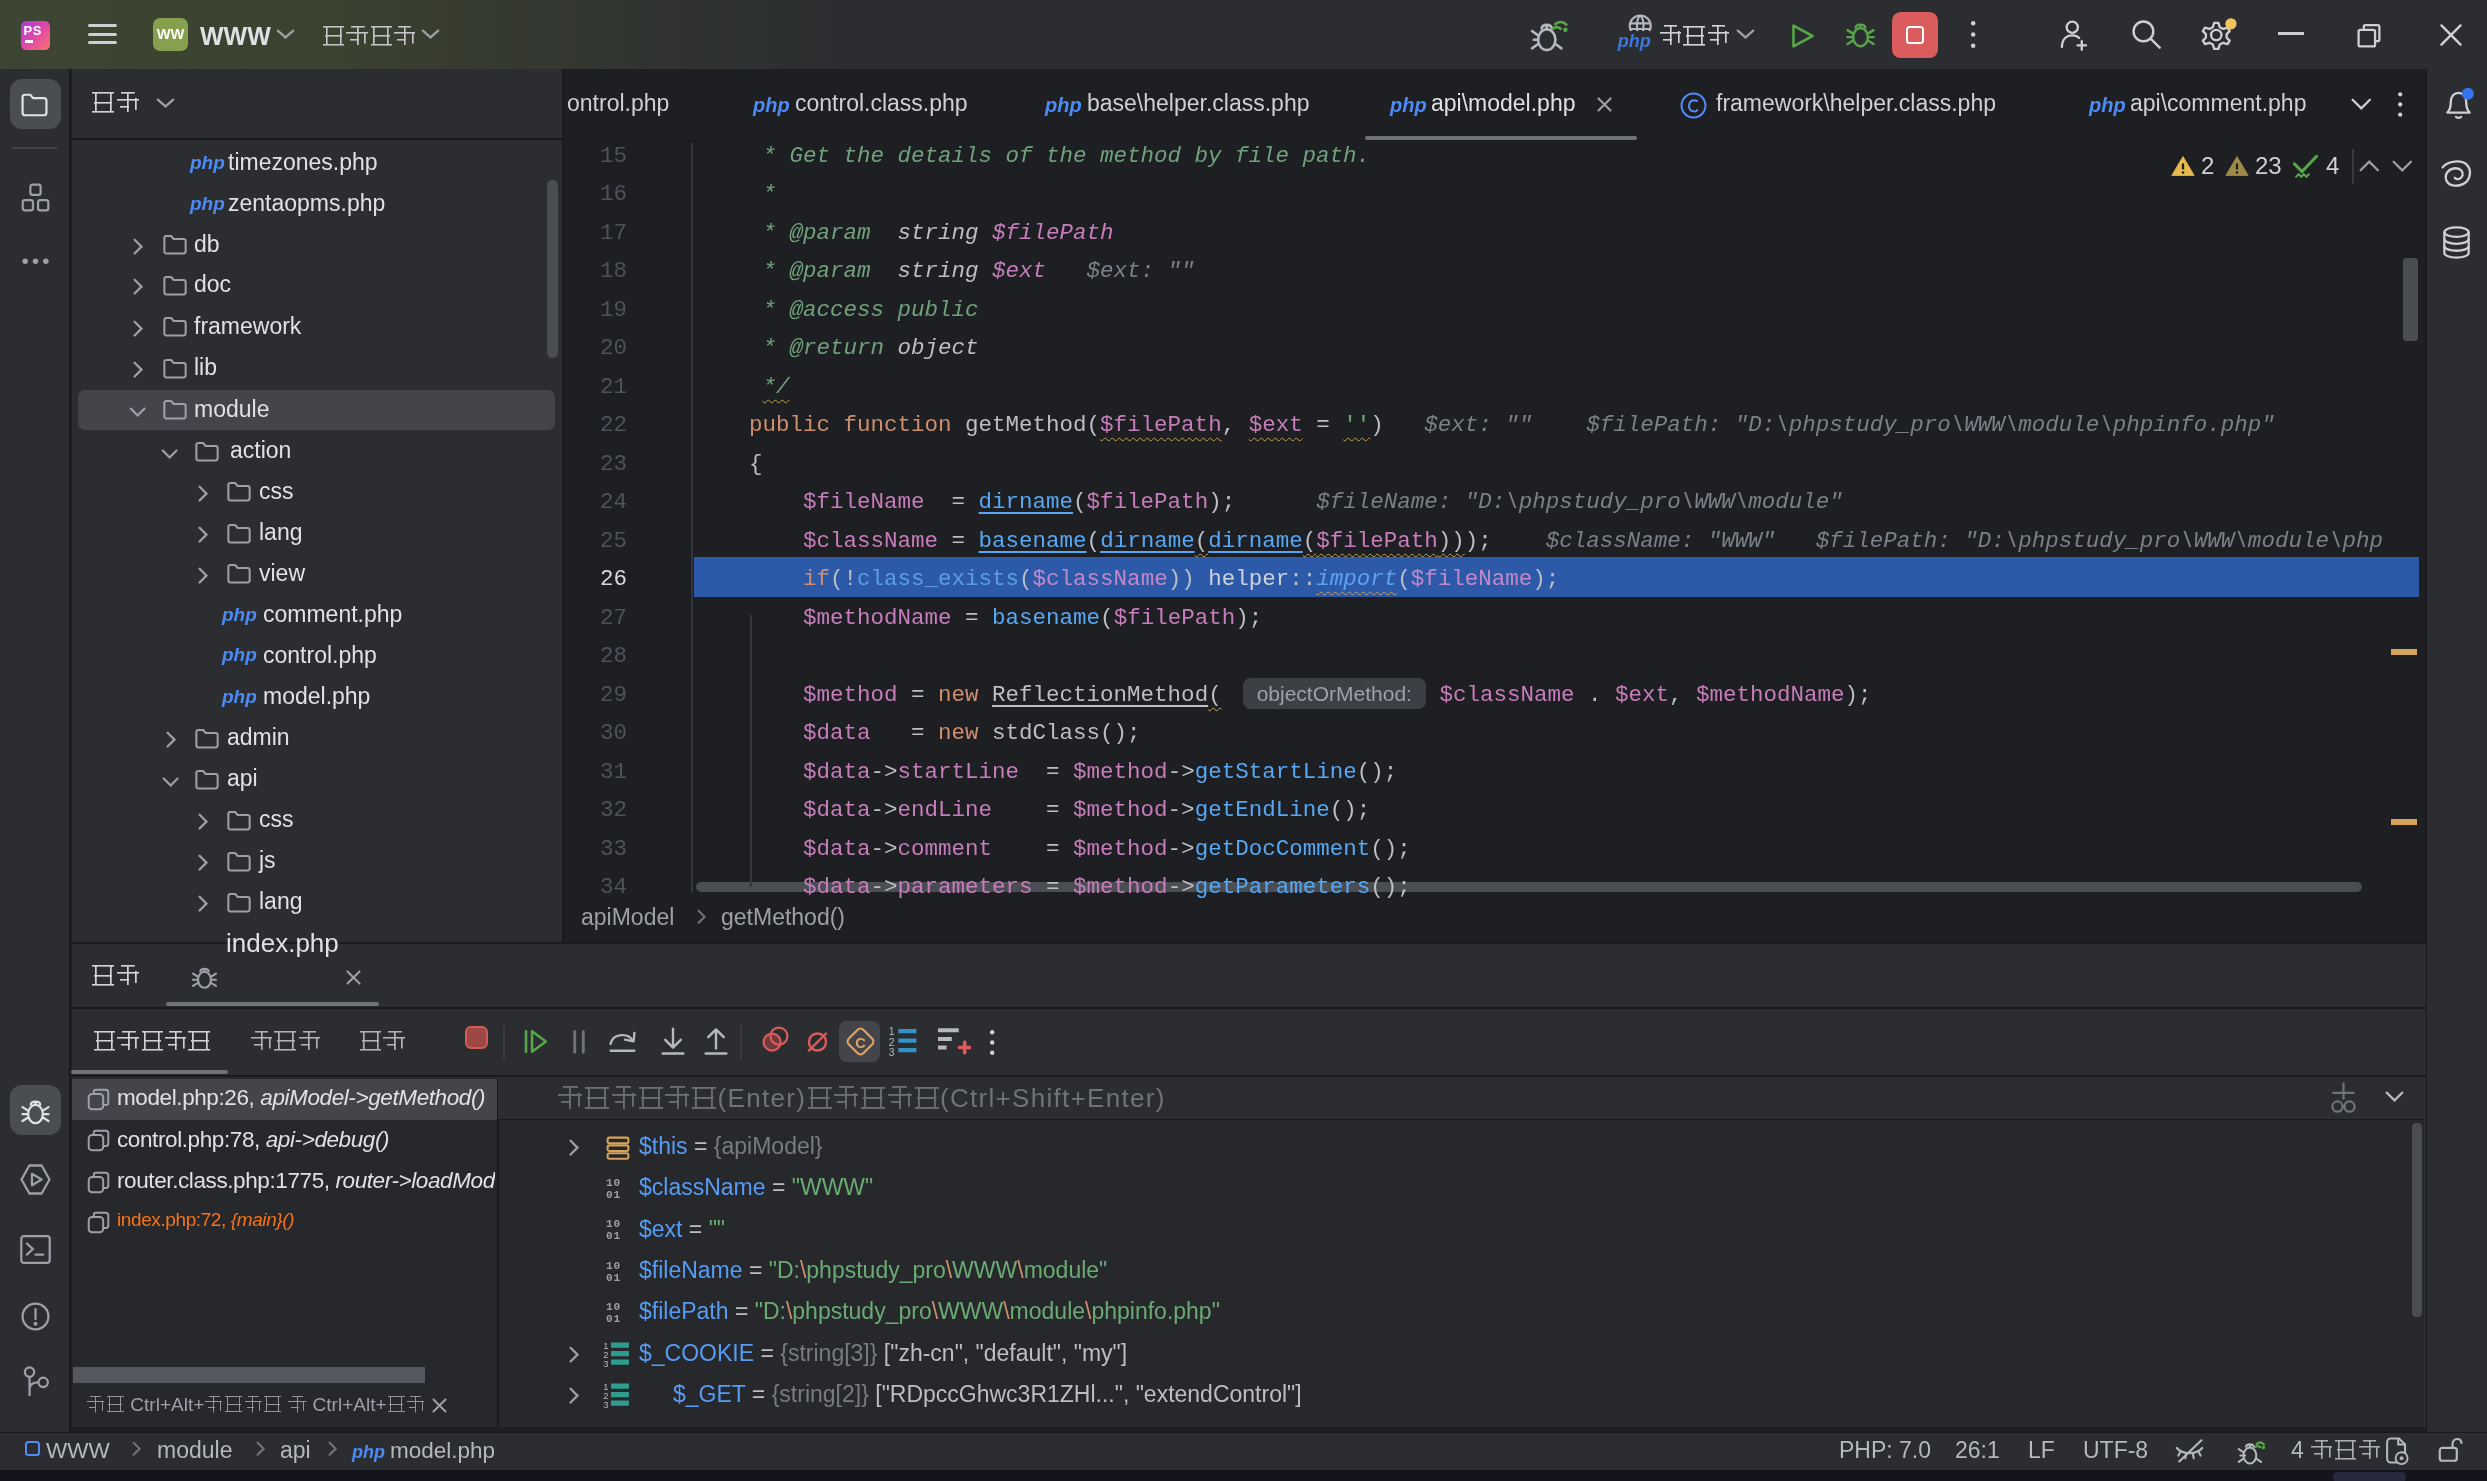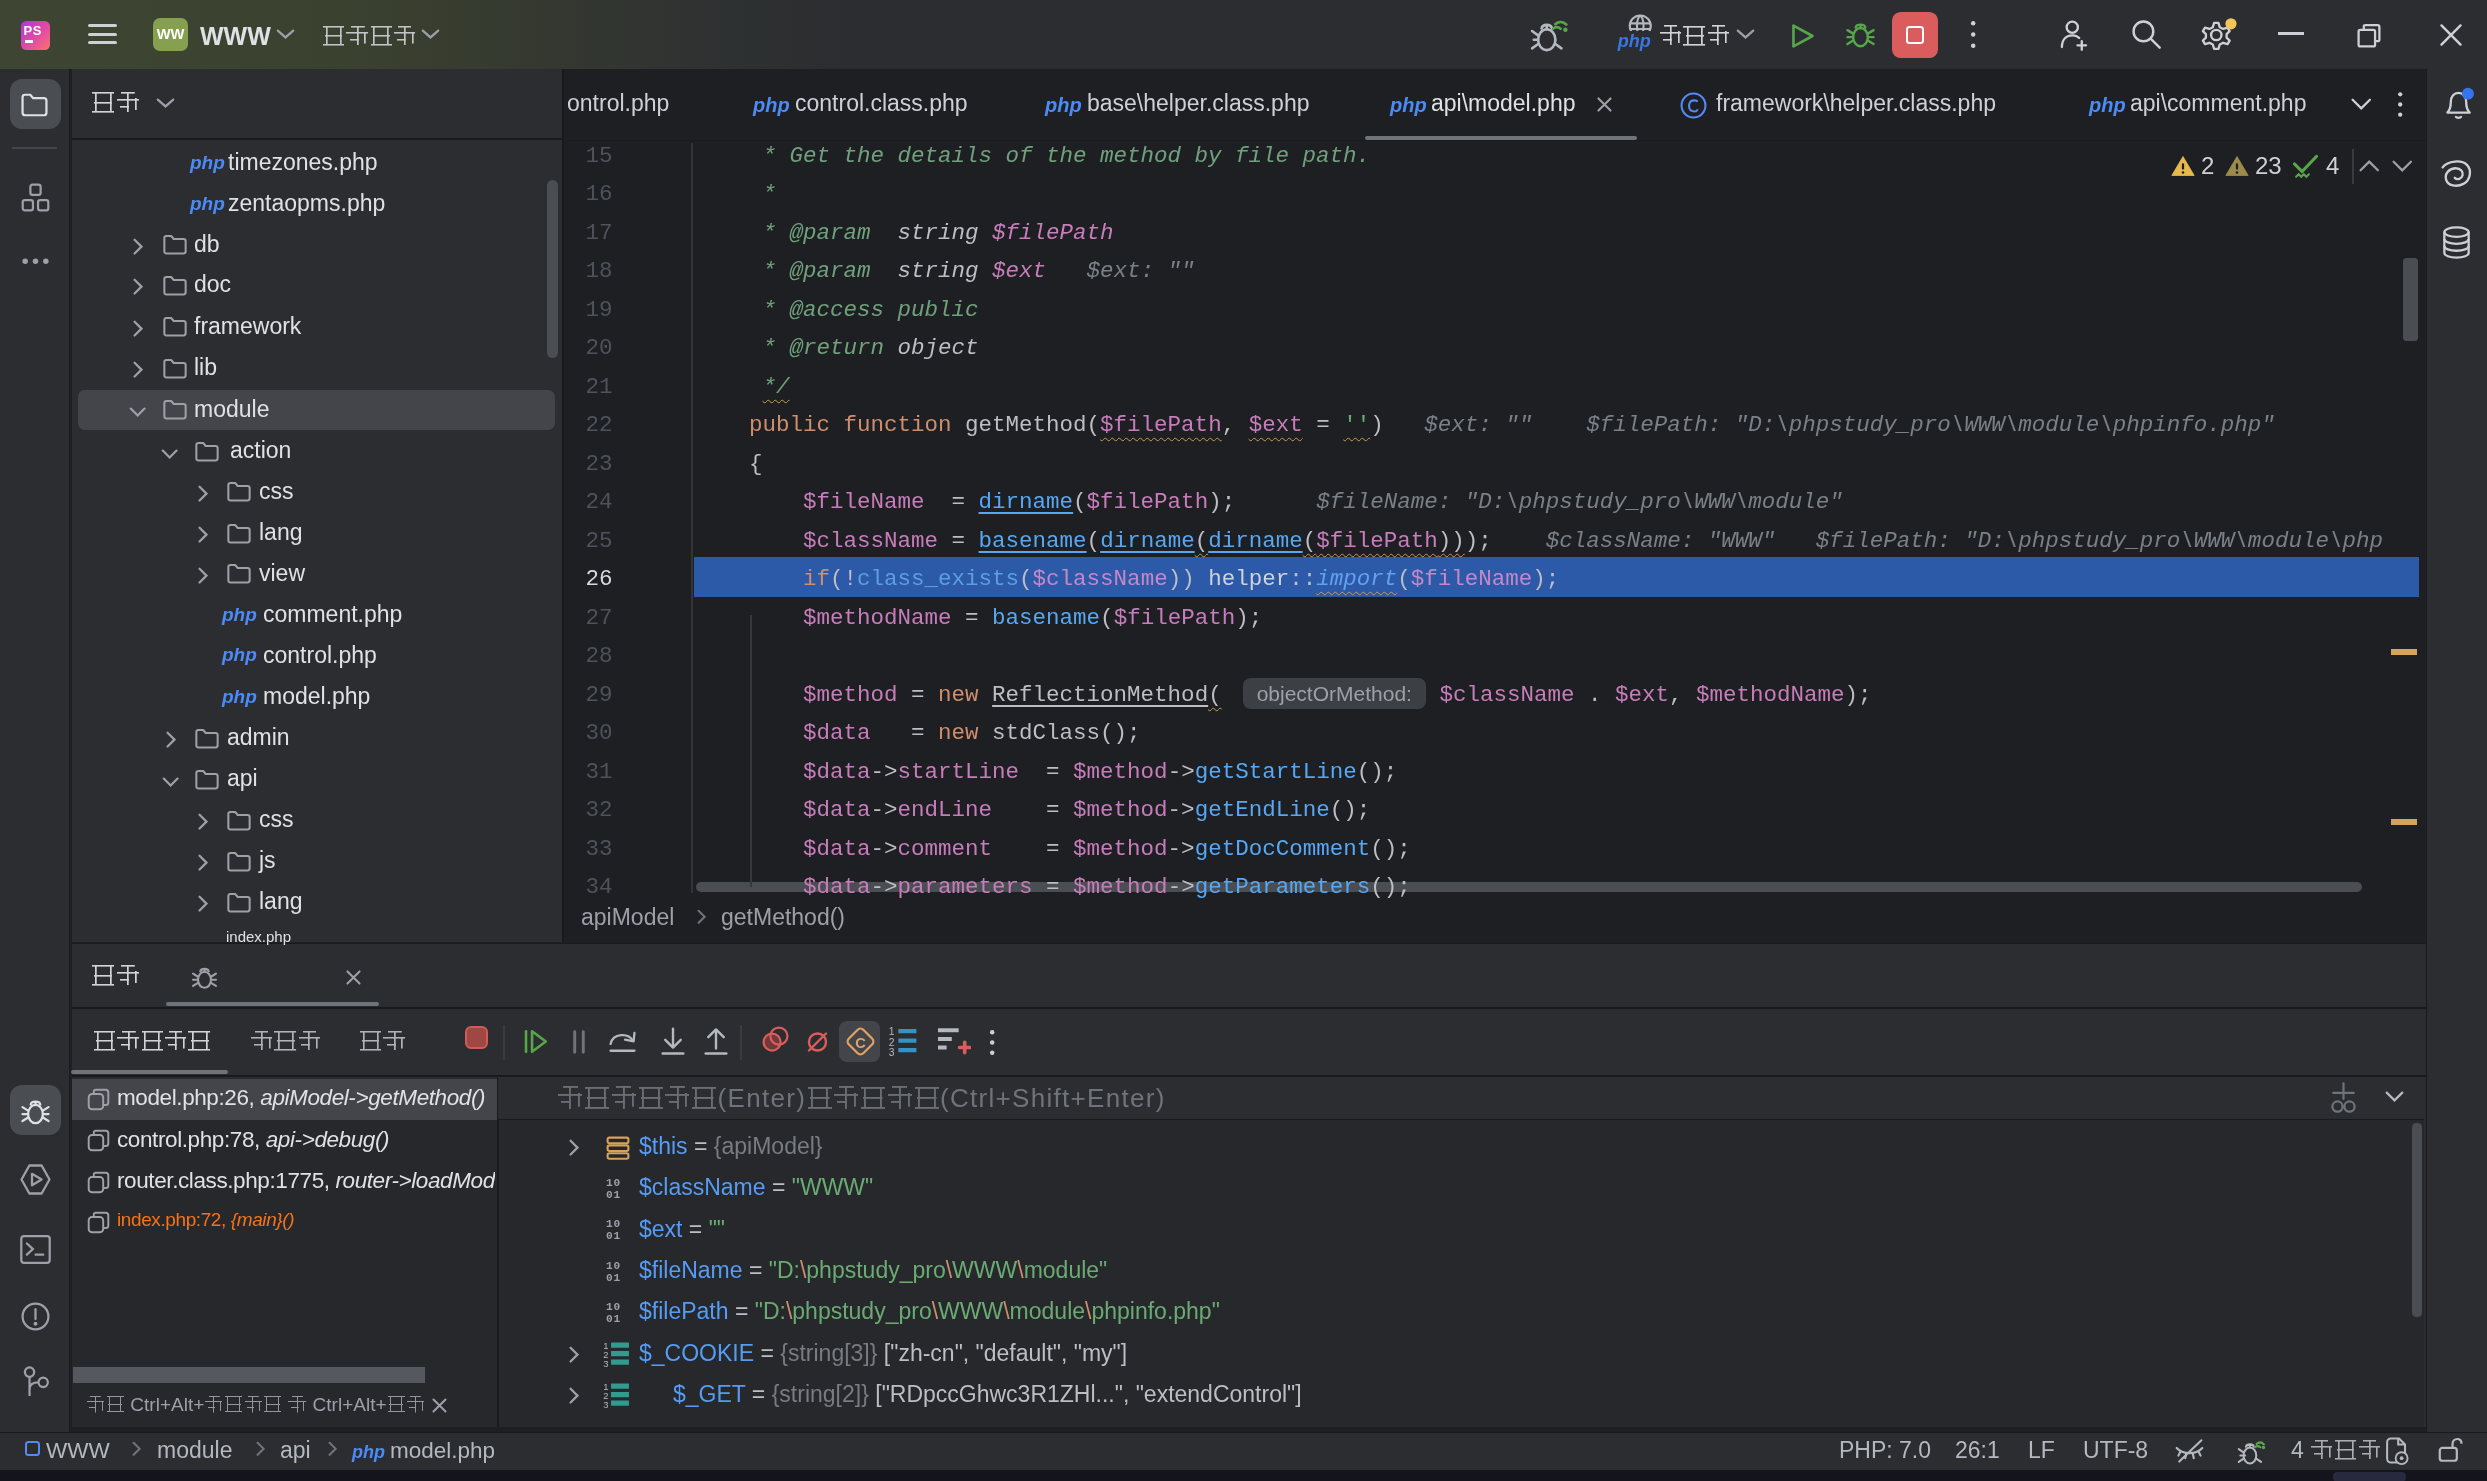--- a/index.html
+++ b/index.html
@@ -13,21 +13,21 @@
  linear-gradient(currentColor,currentColor) 84% 50%/7.5% 84% no-repeat;opacity:.92}
 .cj2{display:inline-block;width:.96em;height:.93em;vertical-align:-.1em;margin:0 .035em;background:
  linear-gradient(currentColor,currentColor) 50% 4%/60% 7.5% no-repeat,
  linear-gradient(currentColor,currentColor) 50% 38%/96% 7.5% no-repeat,
  linear-gradient(currentColor,currentColor) 24% 72%/40% 7.5% no-repeat,
  linear-gradient(currentColor,currentColor) 50% 50%/7.5% 92% no-repeat,
  linear-gradient(currentColor,currentColor) 88% 70%/7.5% 55% no-repeat;opacity:.92}
 svg{display:block}
 .ic{position:absolute}
 .cl{position:absolute;left:567px;width:1852px;height:39px;font:22.5px/38px "Liberation Mono",monospace;white-space:pre;color:#BCBEC4;overflow:hidden}
-.gn{position:absolute;left:567px;width:64px;height:39px;font:22.5px/38px "Liberation Mono",monospace;color:#4D525B;text-align:center}
+.gn{position:absolute;left:600px;width:64px;height:39px;font:22.5px/38px "Liberation Mono",monospace;color:#4D525B;text-align:left}
 .k{color:#CF8E6D}.v{color:#C77DBB}.fn{color:#56A8F5}.s{color:#6AAB73}.cm{color:#6FA17C;font-style:italic}
 .h{color:#7A8087;font-style:italic}.dv{color:#C77DBB;font-style:italic}.pw{color:#BCBEC4;font-style:italic}
 .wavy{text-decoration:underline wavy #C29E52 1.3px;text-underline-offset:6px;text-decoration-skip-ink:none}
 .ul{text-decoration:underline;text-underline-offset:4.3px}
 .pill{display:inline-block;font:21px/31px "Liberation Sans",sans-serif;font-style:normal;color:#9DA0A8;background:#3C3F44;border-radius:7.8px;padding:0 14px;margin:0 0 0 21px}
 </style></head>
 <body>
 
 <div class="abs" id="titlebar" style="left:0;top:0;width:2487px;height:69px;background:linear-gradient(90deg,#3E4532 0%,#3B412F 14%,#2F3231 28%,#2B2D30 34%,#2B2D30 100%)"></div>
 
@@ -449,21 +449,21 @@
 <div class="abs" style="left:721px;top:904px;font-size:23px;color:#9DA0A8">getMethod()</div>
 
 <div class="abs" style="left:72px;top:1078px;width:2352px;height:349px;background:#26282B"></div>
 <div class="abs" style="left:91px;top:962px;font-size:24px;font-weight:bold;color:#DFE1E5"><i class="cj"></i><i class="cj2"></i></div>
 <svg class="ic" style="left:190px;top:962px" width="29" height="31" viewBox="0 0 38 40">
     <g stroke="#9DA0A8" stroke-width="2.8" fill="none" stroke-linecap="round">
       <ellipse cx="19" cy="23" rx="8.5" ry="10.5"></ellipse>
       <path d="M10.5 19 L4 15 M10.5 27 L4 31 M27.5 19 L34 15 M27.5 27 L34 31 M19 12.5 L19 9 M13.5 12 C14 7.5 24 7.5 24.5 12 M4 23 L10.5 23 M27.5 23 L34 23"></path>
     </g>
   </svg>
-<div class="abs" style="left:226px;top:928px;font-size:15px;color:#DFE1E5">index.php</div>
+<div class="abs" style="left:226px;top:928px;font-size:26px;color:#DFE1E5">index.php</div>
 <svg class="ic" style="left:344px;top:968px" width="19" height="19" viewBox="0 0 22 22">
     <path d="M4 4 L18 18 M18 4 L4 18" stroke="#9DA0A8" stroke-width="2.4" stroke-linecap="round"></path>
   </svg>
 <div class="abs" style="left:166px;top:1002px;width:213px;height:4.3px;border-radius:2.6px;background:#6F737A"></div>
 <div class="abs" style="left:72px;top:1007px;width:2354px;height:1.7px;background:#191A1D"></div>
 <div class="abs" style="left:93px;top:1028px;font-size:23px;font-weight:bold;color:#DFE1E5"><i class="cj"></i><i class="cj2"></i><i class="cj"></i><i class="cj2"></i><i class="cj"></i></div>
 <div class="abs" style="left:71px;top:1070px;width:157px;height:4.3px;border-radius:2.6px;background:#6F737A"></div>
 <div class="abs" style="left:250px;top:1028px;font-size:23px;color:#BCBEC4"><i class="cj2"></i><i class="cj"></i><i class="cj2"></i></div>
 <div class="abs" style="left:359px;top:1028px;font-size:23px;color:#BCBEC4"><i class="cj"></i><i class="cj2"></i></div>
 

